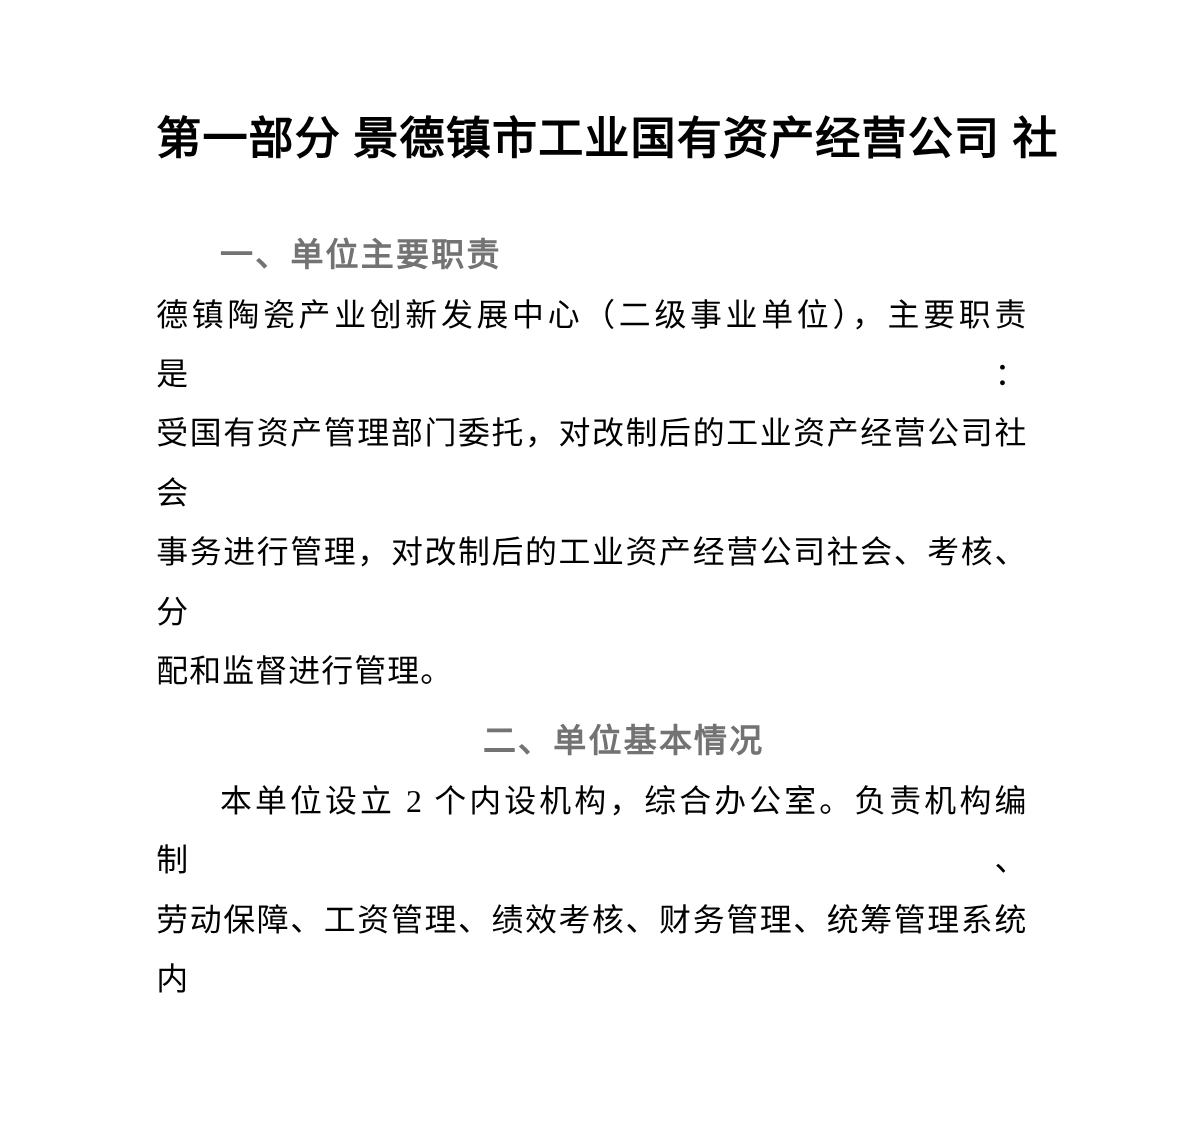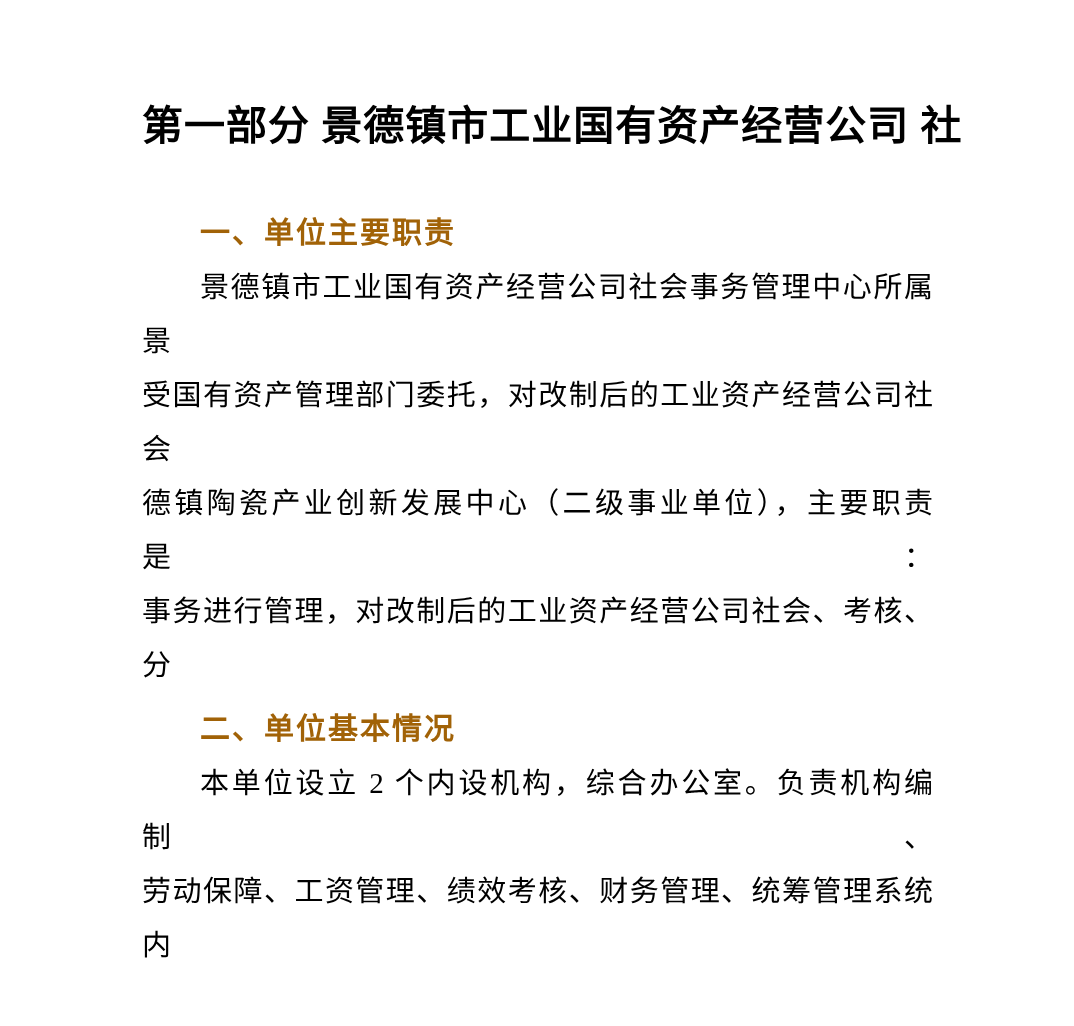--- a/index.html
+++ b/index.html
@@ -37,27 +37,28 @@
   .doc-title .title-line {
     white-space: nowrap;
   }
   .section-heading {
     font-family: "Liberation Sans", sans-serif;
     font-weight: bold;
     font-size: 30px;
     line-height: 54px;
     text-indent: 58px;
     letter-spacing: 2px;
-    color: #a16207;
+    color: #737373;
   }
   .section-heading.first {
     margin-top: 48px;
   }
   .section-heading.second {
     margin-top: 10px;
+    text-align: center;
   }
   .para {
     margin: 0;
   }
   .para .line {
     font-size: 29px;
     line-height: 54px;
     text-align: justify;
     text-align-last: justify;
     text-justify: inter-character;
@@ -78,24 +79,24 @@
 <div class="page">
   <div class="content">
 
     <div class="doc-title">
       <div class="title-line">第一部分 景德镇市工业国有资产经营公司 社</div>
     </div>
 
     <div class="section-heading first">一、单位主要职责</div>
 
     <div class="para">
-      <div class="line line--first">景德镇市工业国有资产经营公司社会事务管理中心所属景</div>
+      <div class="line">德镇陶瓷产业创新发展中心（二级事业单位），主要职责是：</div>
       <div class="line">受国有资产管理部门委托，对改制后的工业资产经营公司社会</div>
-      <div class="line">德镇陶瓷产业创新发展中心（二级事业单位），主要职责是：</div>
       <div class="line">事务进行管理，对改制后的工业资产经营公司社会、考核、分</div>
+      <div class="line line--last">配和监督进行管理。</div>
     </div>
 
     <div class="section-heading second">二、单位基本情况</div>
 
     <div class="para">
       <div class="line line--first">本单位设立 2 个内设机构，综合办公室。负责机构编制、</div>
       <div class="line">劳动保障、工资管理、绩效考核、财务管理、统筹管理系统内</div>
 
     </div>
 

